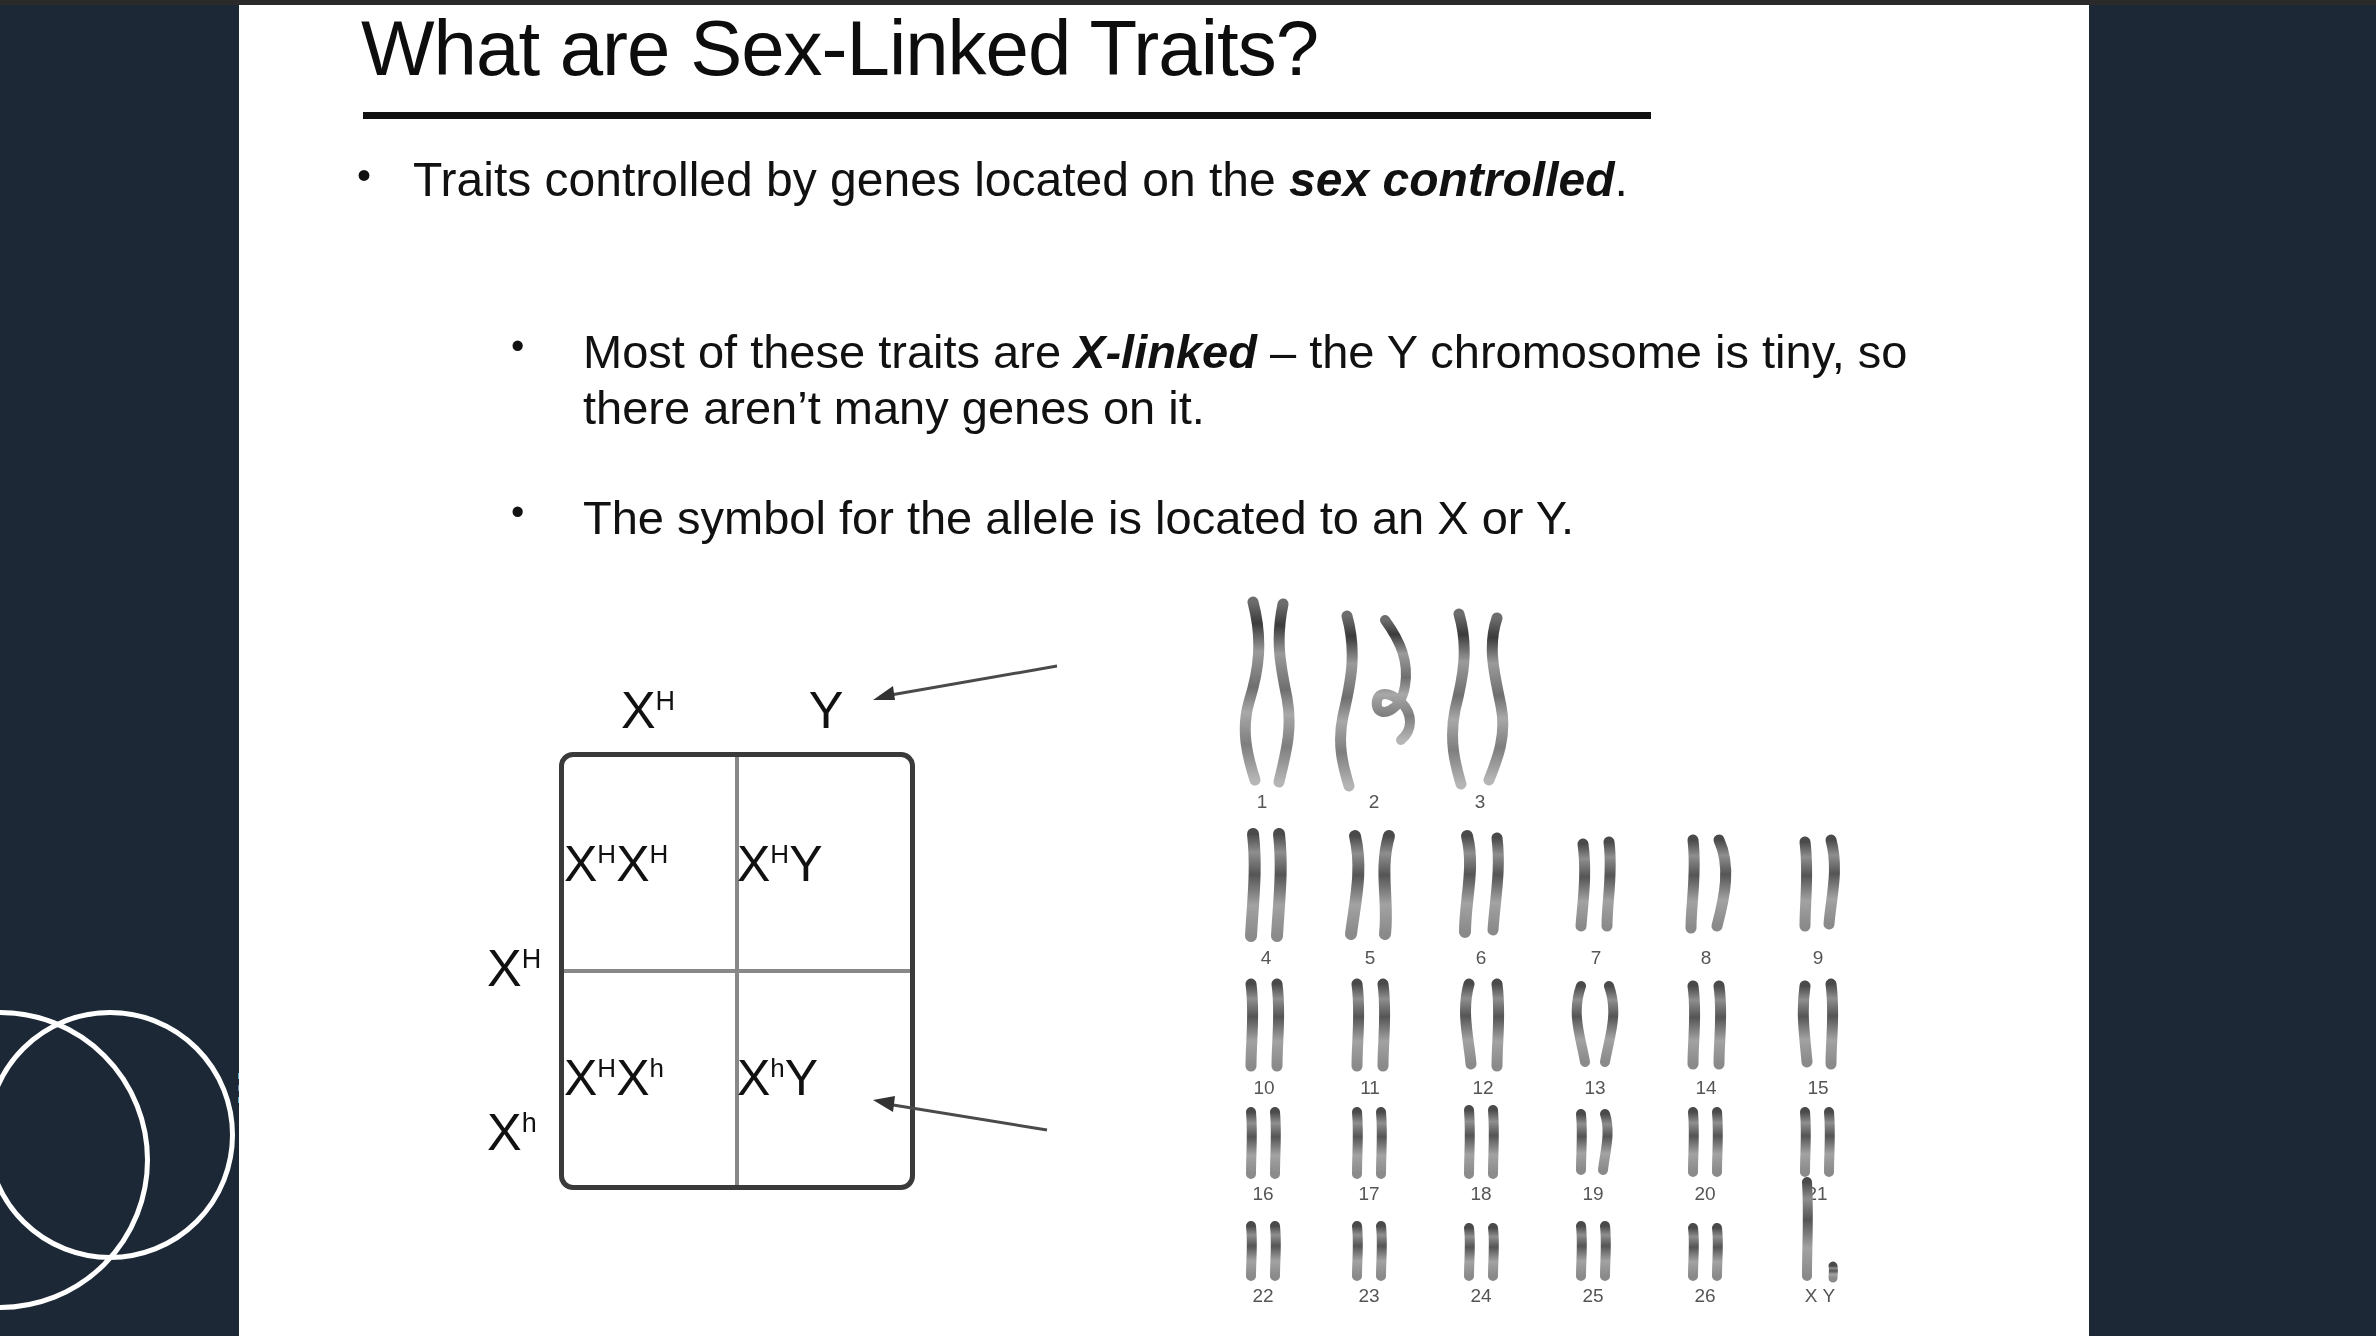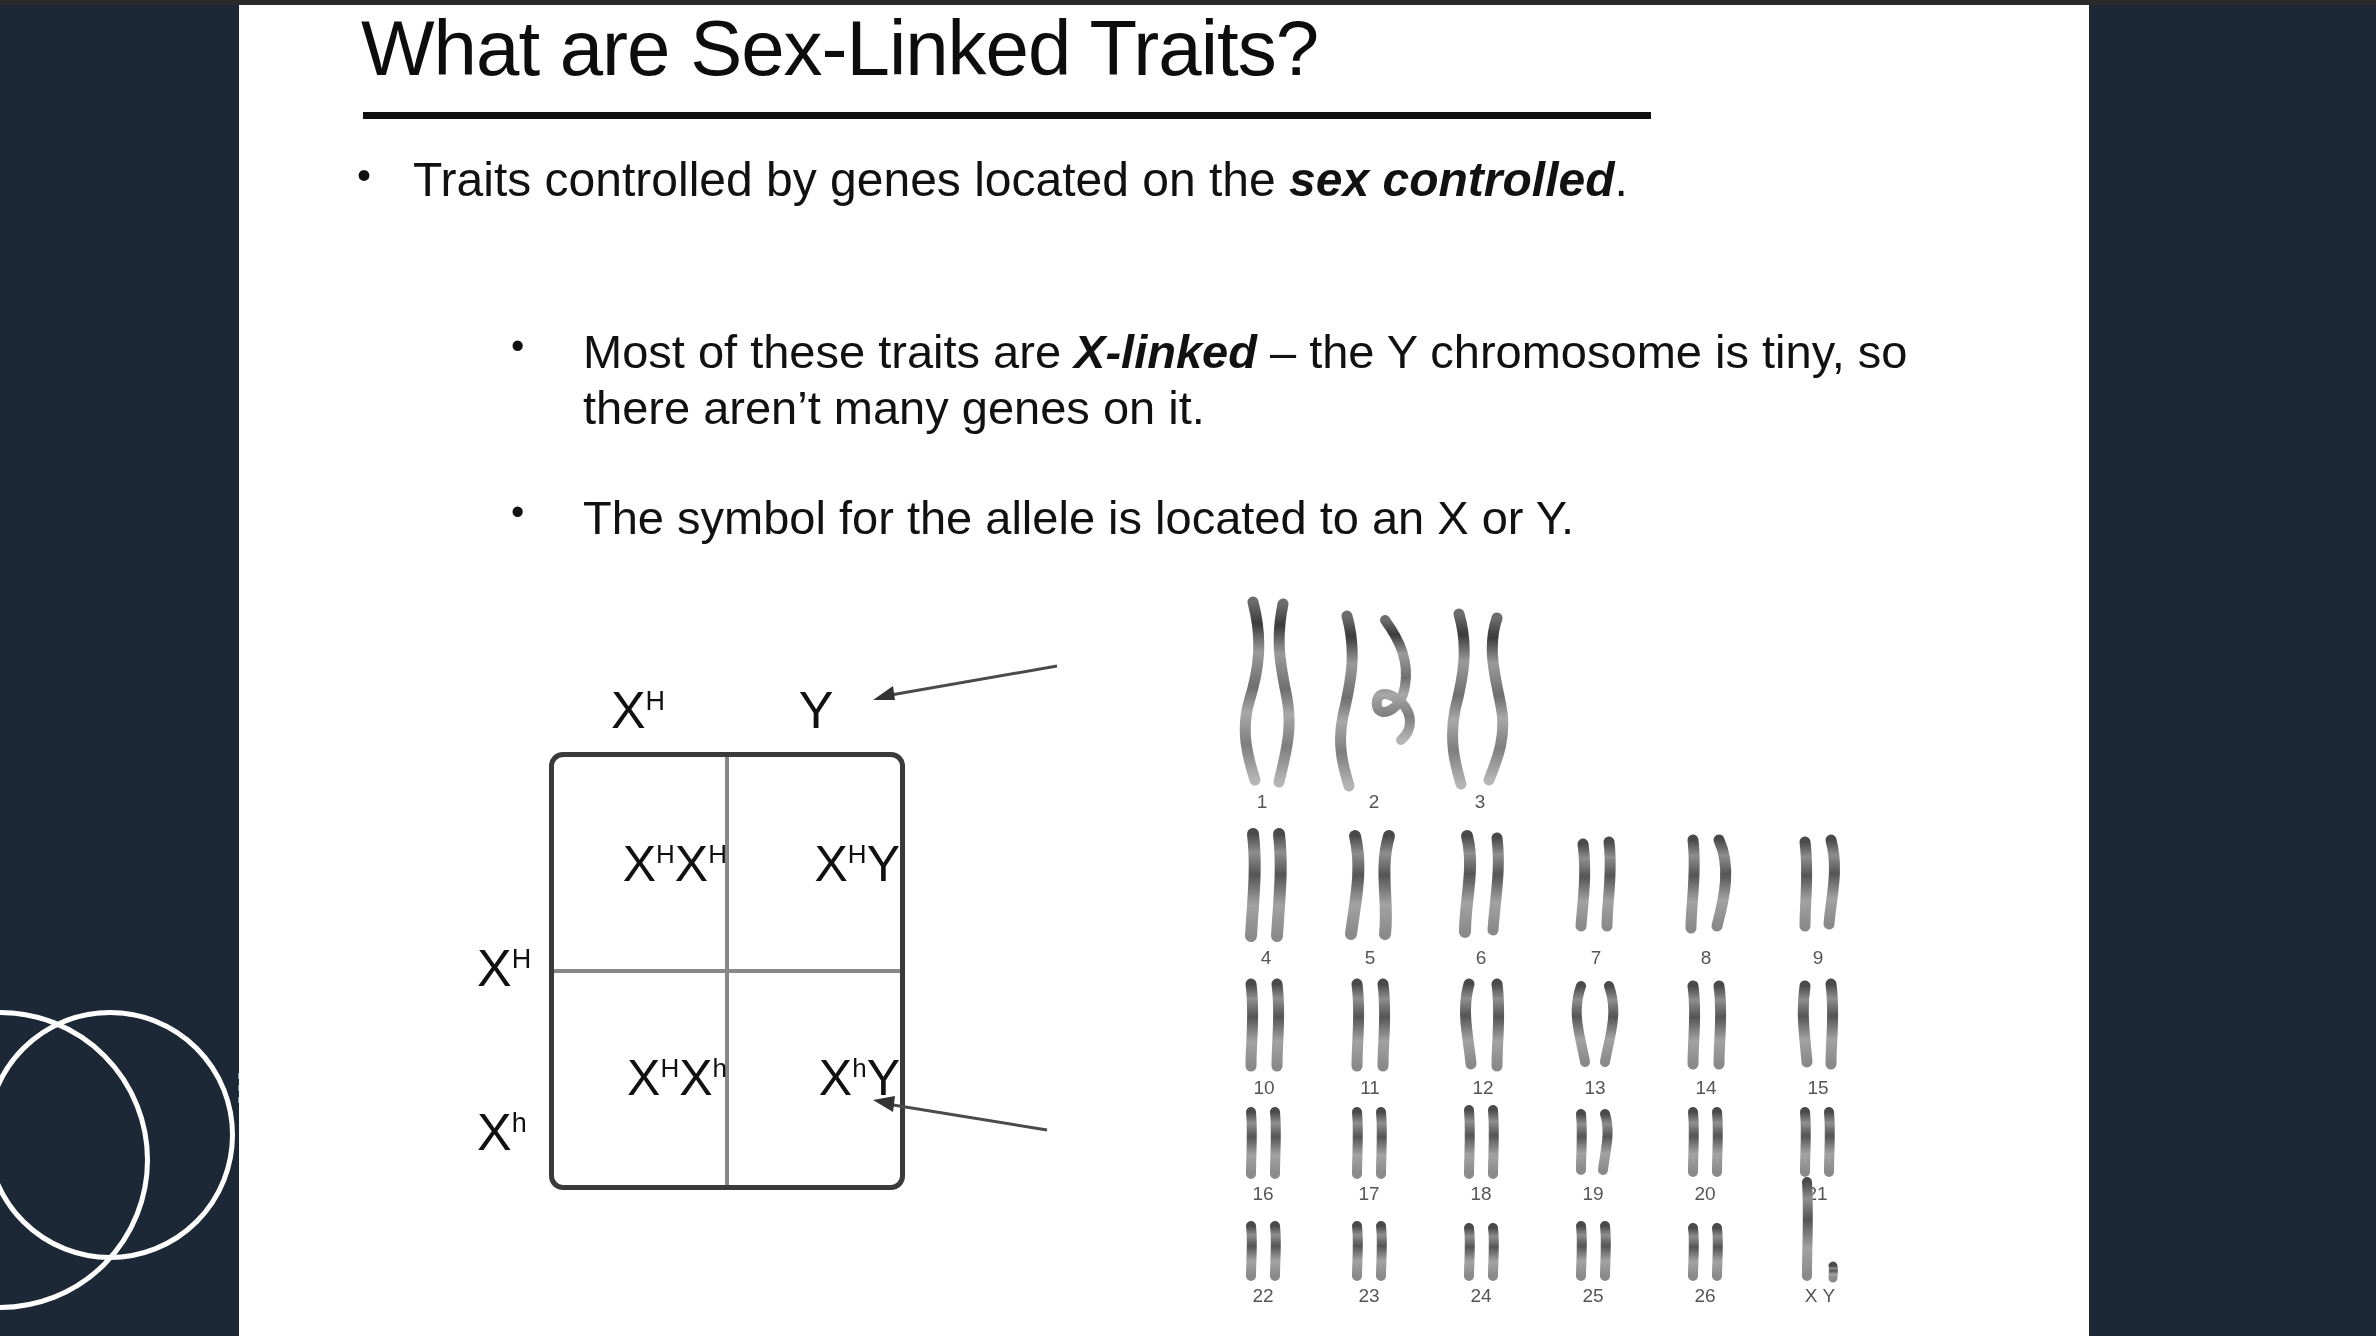--- a/index.html
+++ b/index.html
@@ -135,21 +135,21 @@
     margin-left: 72px;
   }
   #sub-bullet-1 { top: 324px; }
   #sub-bullet-2 { top: 490px; }
 
   .b-i { font-weight: bold; font-style: italic; }
 
   
   .punnett-wrap {
     position: absolute;
-    left: 10px;
+    left: 20px;
     top: 610px;
     width: 700px;
     height: 620px;
   }
   .punnett-col-head {
     position: absolute;
     font-size: 52px;
     color: #111;
     text-align: center;
   }
@@ -186,21 +186,21 @@
     height: 4px;
     background: #888;
     transform: translateY(-2px);
   }
   .pq-cell {
     position: absolute;
     width: 50%;
     height: 50%;
     display: flex;
     align-items: center;
-    justify-content: flex-end;
+    justify-content: flex-start;
     font-size: 50px;
     color: #111;
     box-sizing: border-box;
   }
   .pq-c00 { left: 0; top: 0; }
   .pq-c01 { left: 50%; top: 0; }
   .pq-c10 { left: 0; top: 50%; }
   .pq-c11 { left: 50%; top: 50%; }
 
   sup.allele { font-size: 0.52em; vertical-align: super; }

